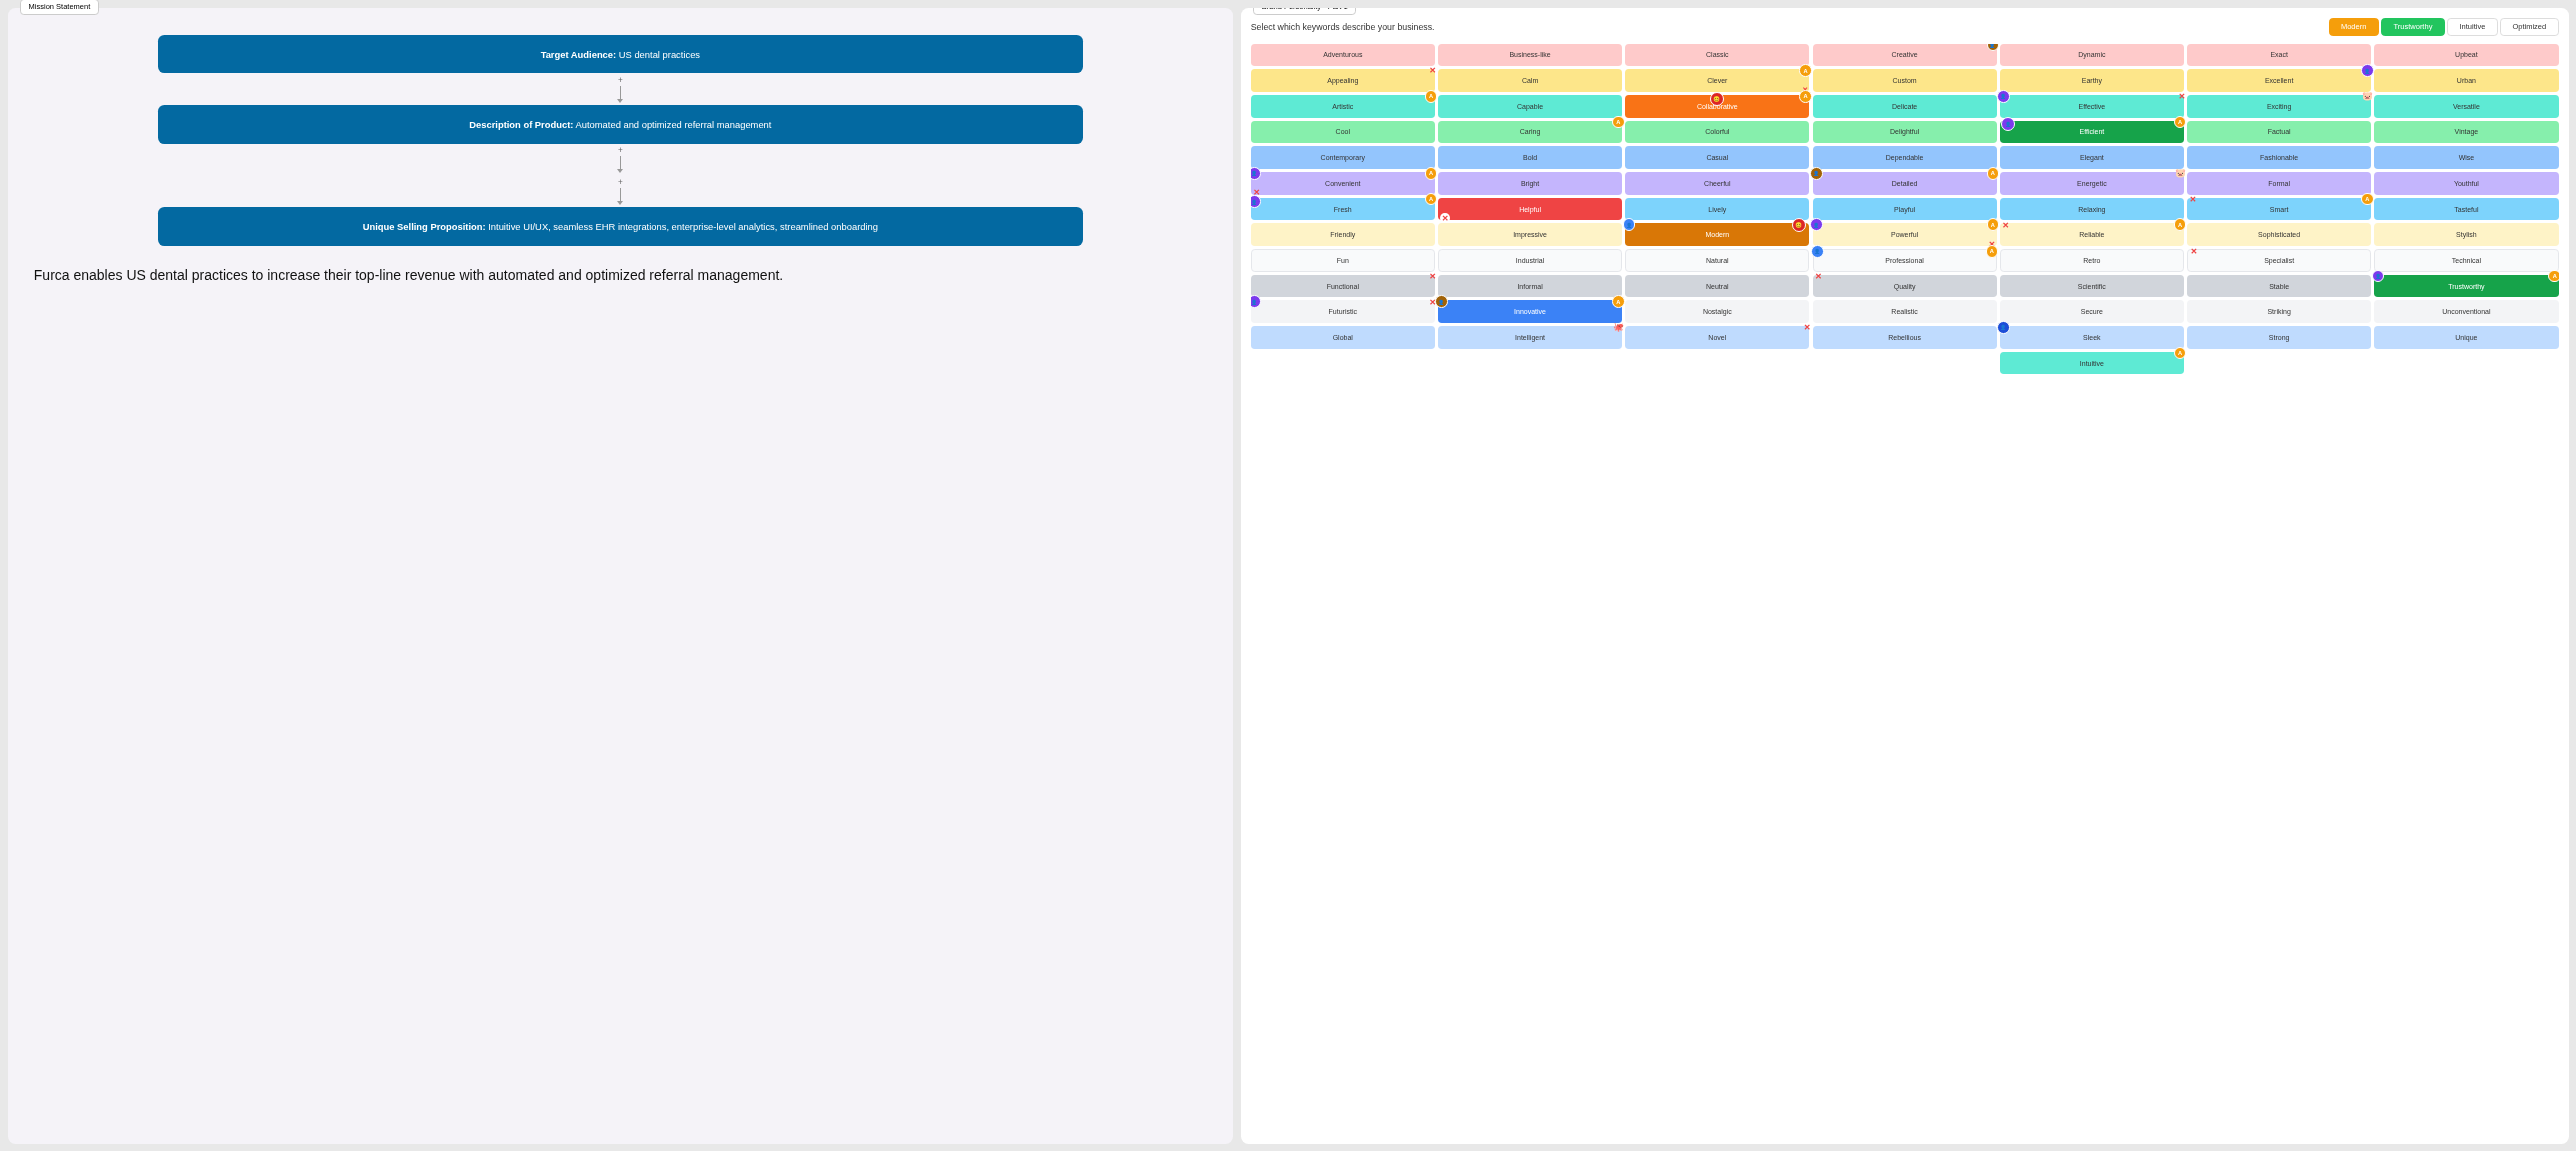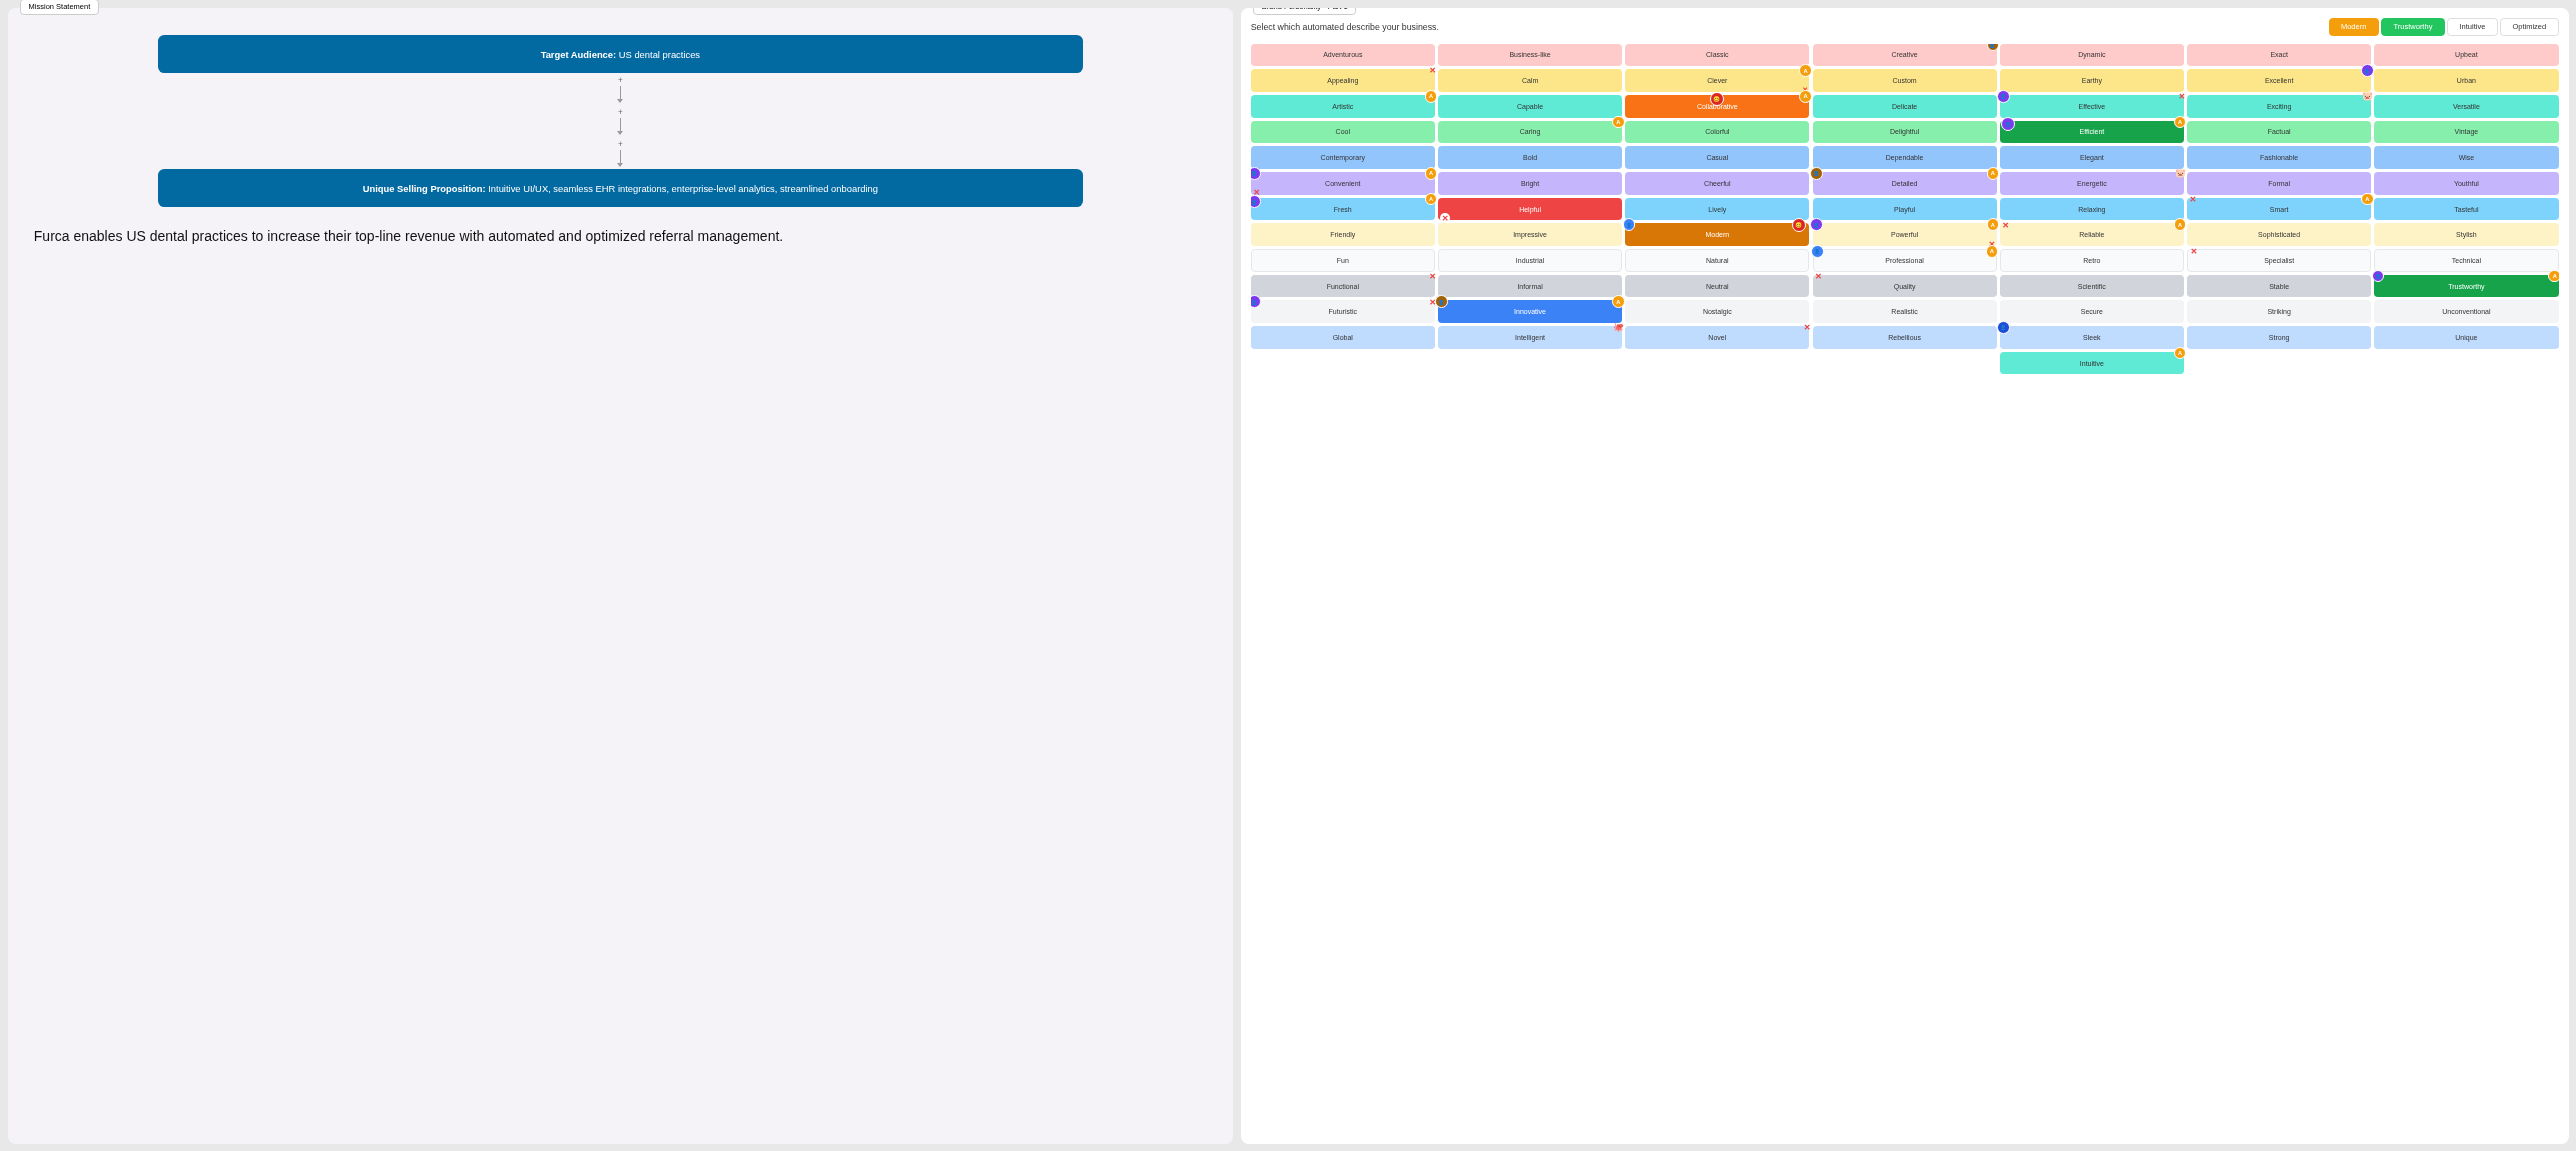--- a/index.html
+++ b/index.html
@@ -175,20 +175,24 @@
     <div class="flow-box">
       <strong>Target Audience:</strong>
       <span>US dental practices</span>
     </div>
     <div class="flow-arrow">
       <span>+</span>
       <div class="flow-arrow-line"></div>
       <div class="flow-arrow-head"></div>
     </div>
 
+    <div class="flow-box">
+      <strong>Description of Product:</strong>
+      <span>Automated and optimized referral management</span>
+    </div>
     <div class="flow-arrow">
       <span>+</span>
       <div class="flow-arrow-line"></div>
       <div class="flow-arrow-head"></div>
     </div>
 
     <div class="flow-arrow">
       <span>+</span>
       <div class="flow-arrow-line"></div>
       <div class="flow-arrow-head"></div>
@@ -200,21 +204,21 @@
     </div>
   </div>
 
   <p class="mission-text">Furca enables US dental practices to increase their top-line revenue with automated and optimized referral management.</p>
 </div>
 
 <div class="right-panel">
   <div class="right-tab">Brand Personality - Part 1</div>
 
   <div class="right-header">
-    <span class="right-header-title">Select which automated describe your business.</span>
+    <span class="right-header-title">Select which keywords describe your business.</span>
     <div class="tab-buttons">
       <button class="tab-btn active-orange">Modern</button>
       <button class="tab-btn active-green">Trustworthy</button>
       <button class="tab-btn inactive">Intuitive</button>
       <button class="tab-btn inactive">Optimized</button>
     </div>
   </div>
 
   <div class="keywords-grid">
 

